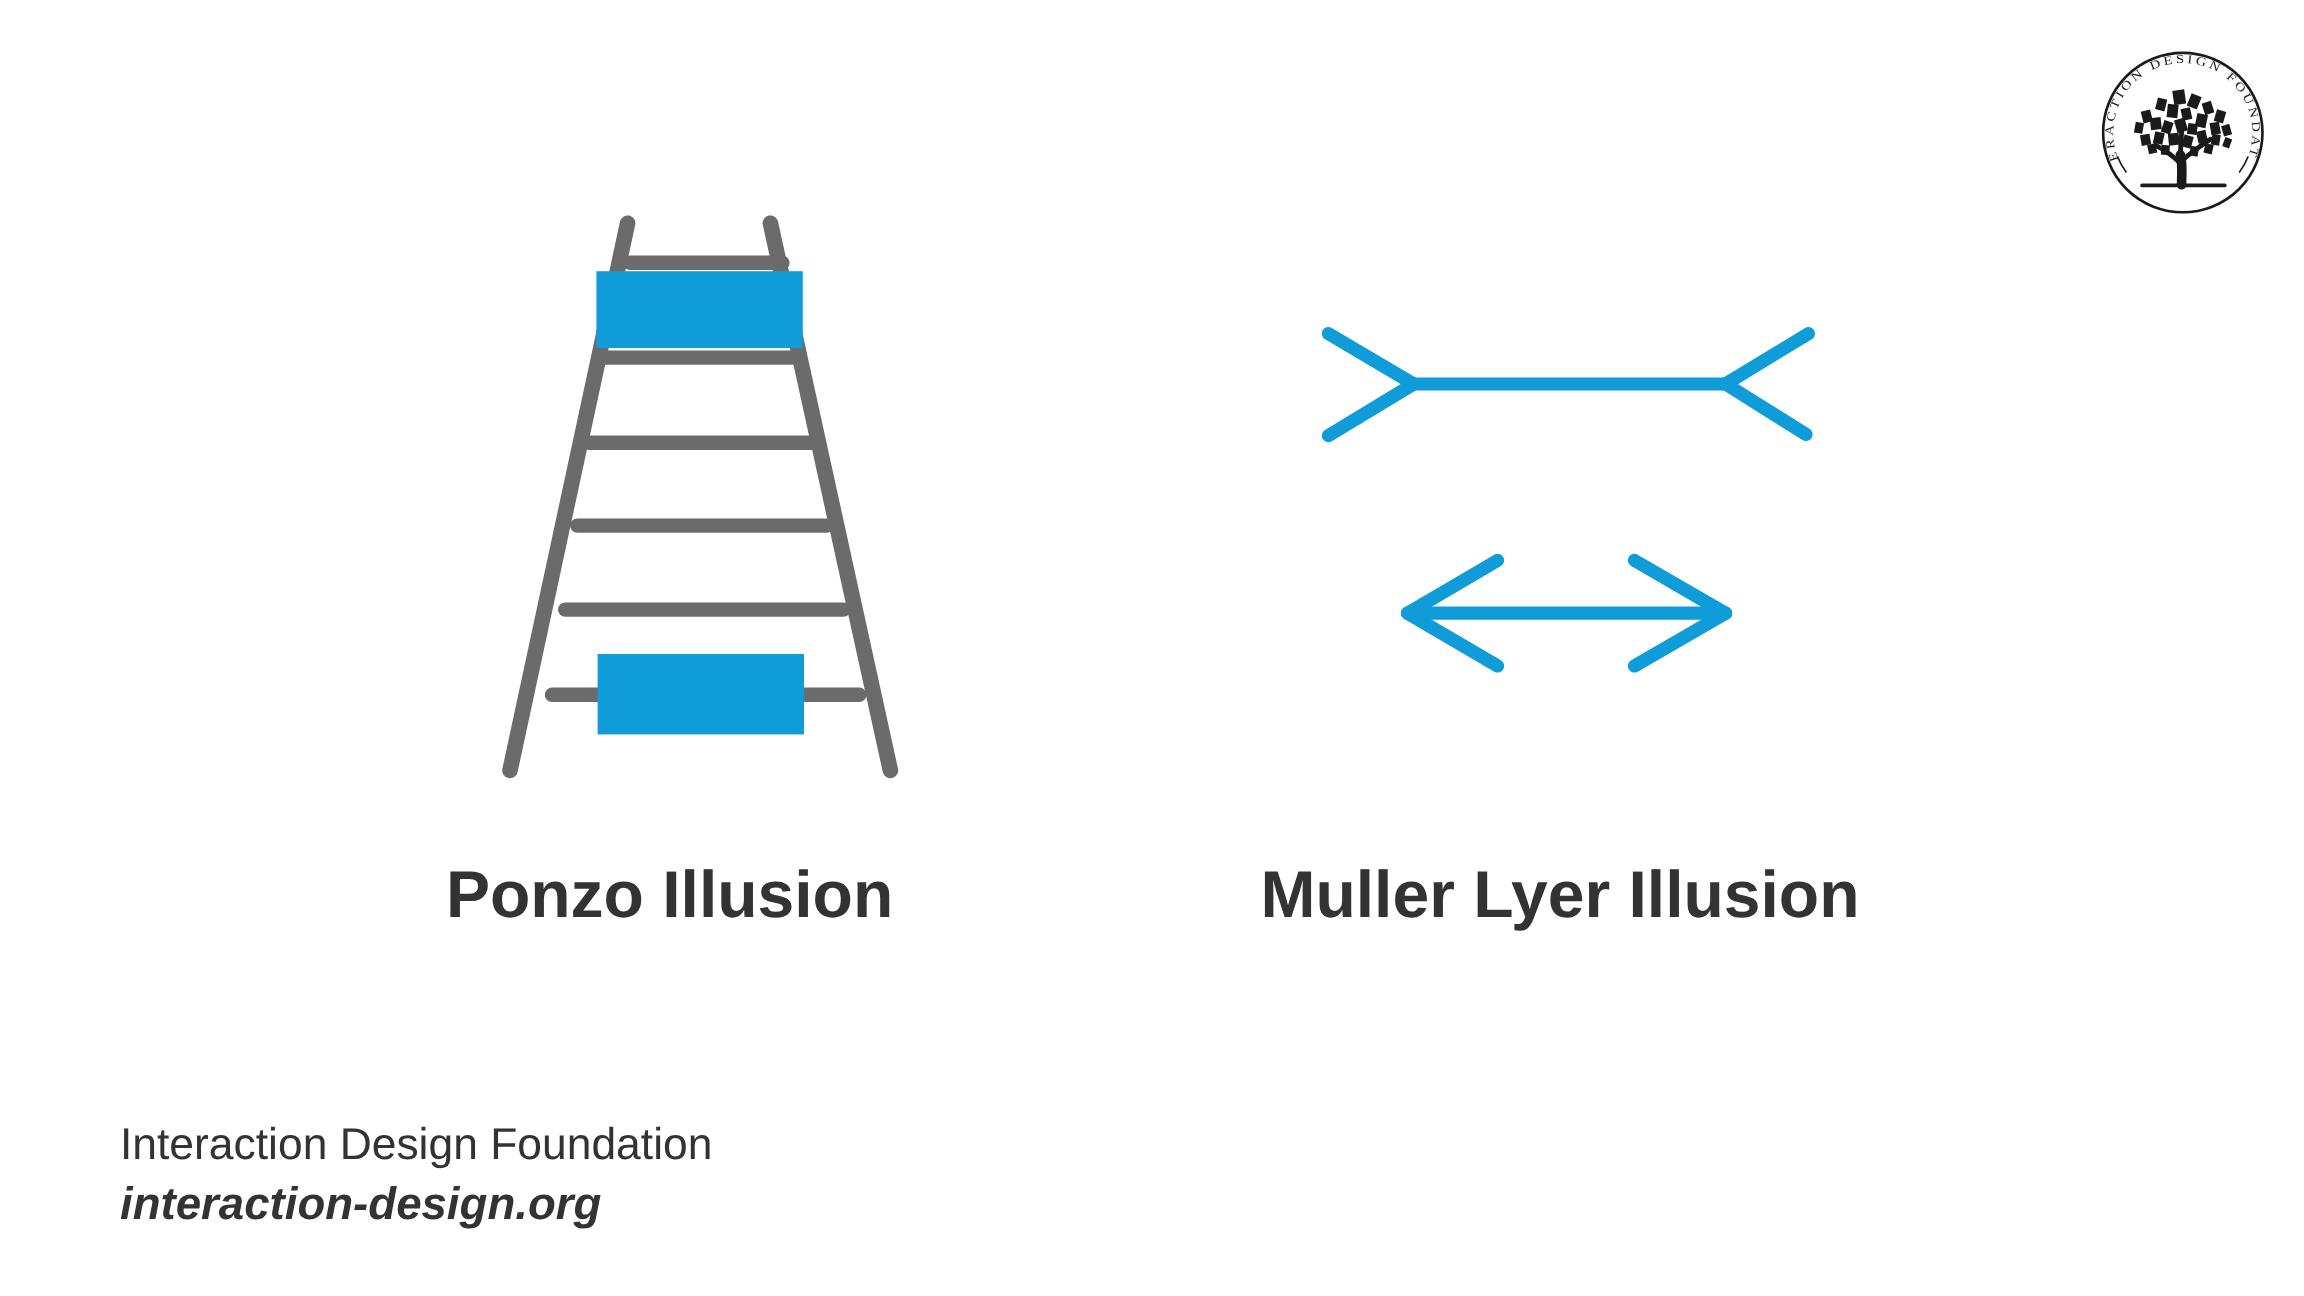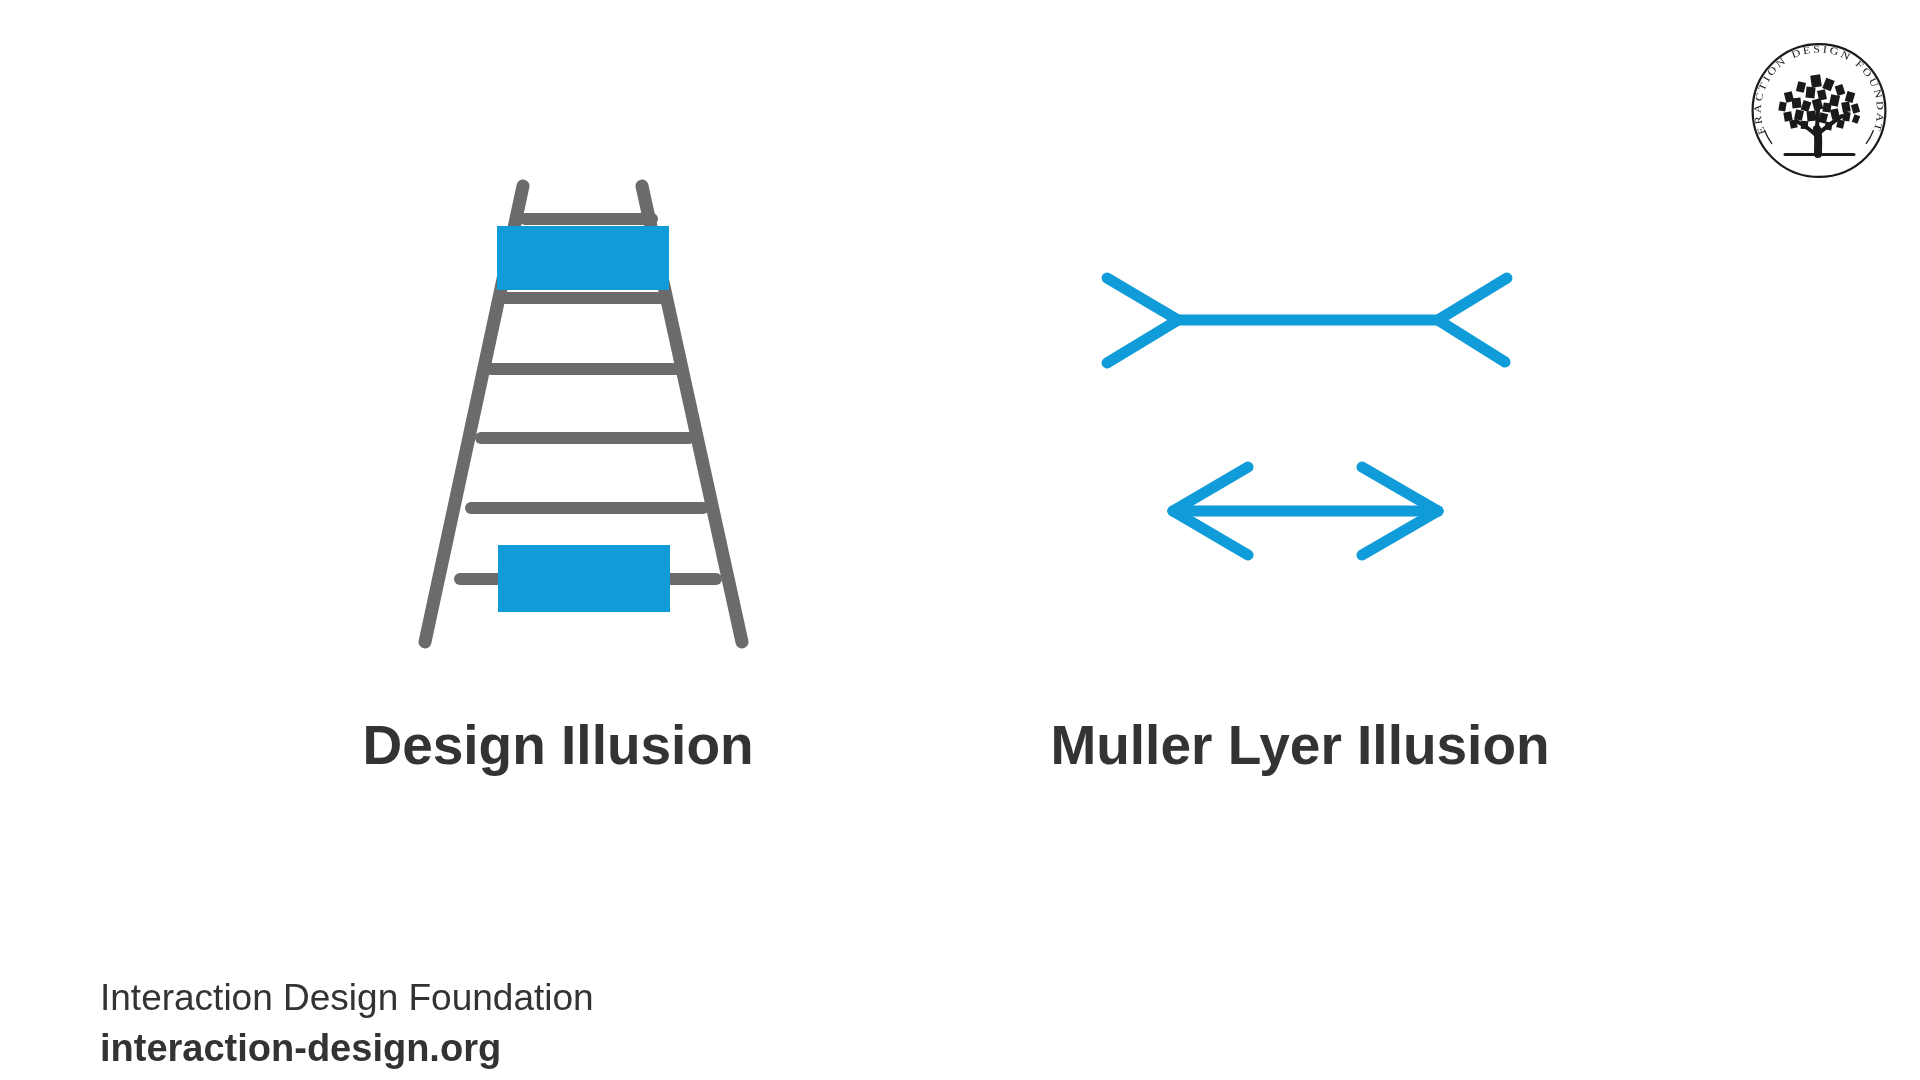--- a/index.html
+++ b/index.html
@@ -25,22 +25,22 @@
 
   .figure-label{
     position:absolute;top:718px;width:560px;
     text-align:center;font-size:55px;font-weight:bold;line-height:1;
     color:var(--text-dark);letter-spacing:0px;white-space:nowrap;
   }
   .ponzo-label{left:278px;}
   .muller-label{left:1020px;}
 
   .footer{position:absolute;left:100px;top:928px;color:var(--text-dark);}
-  .footer .org{font-size:37px;font-weight:normal;line-height:51px;margin-top:44px;}
-  .footer .site{font-size:38px;font-weight:bold;line-height:51px;}
+  .footer .org{font-size:37px;font-weight:normal;line-height:51px;}
+  .footer .site{font-size:38px;font-weight:bold;line-height:51px;font-style:italic;}
 
   .logo-ring-text{
     font-family:"Liberation Serif","DejaVu Serif",serif;
     font-size:10px;letter-spacing:2px;fill:var(--logo-ink);
   }
   .logo-est{
     font-family:"Liberation Serif","DejaVu Serif",serif;
     font-size:15px;font-weight:bold;fill:var(--logo-ink);
   }
 </style>
@@ -125,21 +125,21 @@
   </svg>
 
   <svg class="abs" style="left:1150px;top:450px;" width="310" height="125" viewBox="0 0 310 125">
     <line x1="23" y1="61" x2="288" y2="61" class="stroke-blue" stroke-width="11" stroke-linecap="round"></line>
     <line x1="23" y1="61" x2="98" y2="17" class="stroke-blue" stroke-width="11" stroke-linecap="round"></line>
     <line x1="23" y1="61" x2="98" y2="105" class="stroke-blue" stroke-width="11" stroke-linecap="round"></line>
     <line x1="288" y1="61" x2="212" y2="17" class="stroke-blue" stroke-width="11" stroke-linecap="round"></line>
     <line x1="288" y1="61" x2="212" y2="105" class="stroke-blue" stroke-width="11" stroke-linecap="round"></line>
   </svg>
 
-  <div class="figure-label ponzo-label">Design Illusion</div>
+  <div class="figure-label ponzo-label">Ponzo Illusion</div>
   <div class="figure-label muller-label">Muller Lyer Illusion</div>
 
   <div class="footer">
     <div class="org">Interaction Design Foundation</div>
     <div class="site">interaction-design.org</div>
   </div>
 
 </div>
 
 </body></html>

